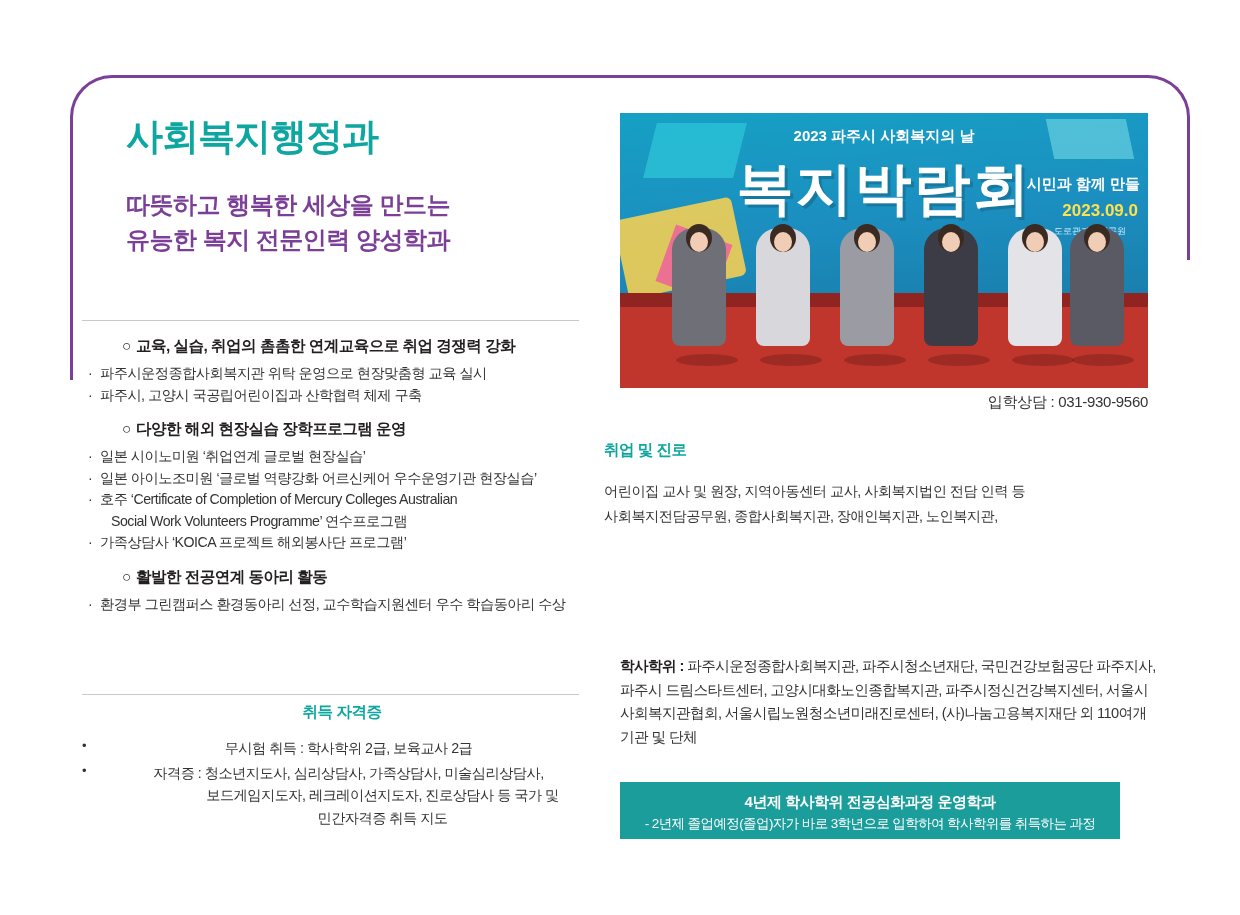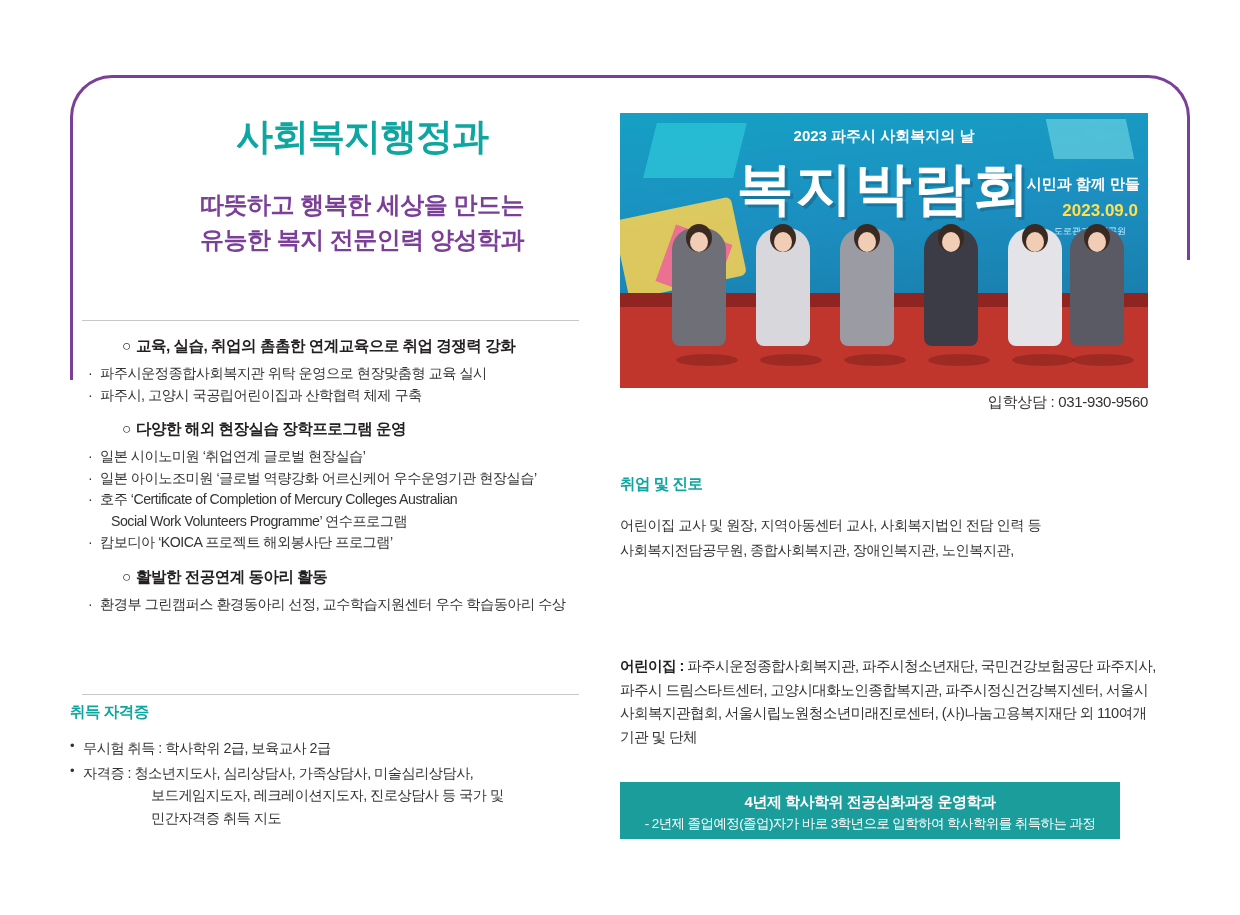--- a/index.html
+++ b/index.html
@@ -45,24 +45,23 @@
     left: 1185px;
     top: 260px;
     width: 8px;
     height: 630px;
     background: #ffffff;
   }
 
   
   .left-col {
     position: absolute;
-    left: 84px;
+    left: 90px;
     top: 112px;
     width: 520px;
-    text-align: center;
   }
   .dept-title {
     font-size: 37px;
     font-weight: bold;
     color: #0ea6a0;
     letter-spacing: -1px;
     margin: 0 0 26px 36px;
   }
   .dept-slogan {
     font-size: 24px;
@@ -111,23 +110,24 @@
     top: 0;
   }
   .feat-item .cont {
     display: block;
     padding-left: 11px;
   }
 
   
   .cert {
     position: absolute;
-    left: 70px;
+    left: 82px;
     top: 702px;
     width: 520px;
+    text-align: center;
   }
   .cert-title {
     font-size: 15.5px;
     font-weight: bold;
     color: #0ea6a0;
     letter-spacing: -0.5px;
     margin-bottom: 14px;
   }
   .cert-item {
     font-size: 14.2px;
@@ -251,24 +251,23 @@
     top: 393px;
     width: 528px;
     text-align: right;
     font-size: 15px;
     color: #333;
     letter-spacing: -0.3px;
   }
 
   .career {
     position: absolute;
-    left: 620px;
+    left: 604px;
     top: 440px;
     width: 540px;
-    margin-top: 34px;
   }
   .career-title {
     font-size: 15.5px;
     font-weight: bold;
     color: #0ea6a0;
     letter-spacing: -0.5px;
     margin-bottom: 18px;
   }
   .career-line {
     font-size: 14.2px;
@@ -352,21 +351,21 @@
       <span class="dot">·</span><span>일본 시이노미원 ‘취업연계 글로벌 현장실습’</span>
     </div>
     <div class="feat-item">
       <span class="dot">·</span><span>일본 아이노조미원 ‘글로벌 역량강화 어르신케어 우수운영기관 현장실습’</span>
     </div>
     <div class="feat-item">
       <span class="dot">·</span><span>호주 ‘Certificate of Completion of Mercury Colleges Australian</span>
       <span class="cont">Social Work Volunteers Programme’ 연수프로그램</span>
     </div>
     <div class="feat-item">
-      <span class="dot">·</span><span>캄보디아 ‘KOICA 프로젝트 해외봉사단 프로그램’</span>
+      <span class="dot">·</span><span>가족상담사 ‘KOICA 프로젝트 해외봉사단 프로그램’</span>
     </div>
   </div>
 
   <div class="feat-block">
     <div class="feat-head">
       <span class="circ">○</span><span>활발한 전공연계 동아리 활동</span>
     </div>
     <div class="feat-item">
       <span class="dot">·</span><span>환경부 그린캠퍼스 환경동아리 선정, 교수학습지원센터 우수 학습동아리 수상</span>
     </div>
@@ -437,19 +436,19 @@
 
 <div class="contact">입학상담 : 031-930-9560</div>
 
 <div class="career">
   <div class="career-title">취업 및 진로</div>
   <div class="career-line">어린이집 교사 및 원장, 지역아동센터 교사, 사회복지법인 전담 인력 등</div>
   <div class="career-line">사회복지전담공무원, 종합사회복지관, 장애인복지관, 노인복지관,</div>
 </div>
 
 <div class="coop">
-  <b>어린이집 :</b><span> 파주시운정종합사회복지관, 파주시청소년재단, 국민건강보험공단 파주지사, 파주시 드림스타트센터, 고양시대화노인종합복지관, 파주시정신건강복지센터, 서울시사회복지관협회, 서울시립노원청소년미래진로센터, (사)나눔고용복지재단 외 110여개 기관 및 단체</span>
+  <b>학사학위 :</b><span> 파주시운정종합사회복지관, 파주시청소년재단, 국민건강보험공단 파주지사, 파주시 드림스타트센터, 고양시대화노인종합복지관, 파주시정신건강복지센터, 서울시사회복지관협회, 서울시립노원청소년미래진로센터, (사)나눔고용복지재단 외 110여개 기관 및 단체</span>
 </div>
 
 <div class="banner-box">
   <div class="l1">4년제 학사학위 전공심화과정 운영학과</div>
   <div class="l2">- 2년제 졸업예정(졸업)자가 바로 3학년으로 입학하여 학사학위를 취득하는 과정</div>
 </div>
 
 </body></html>

